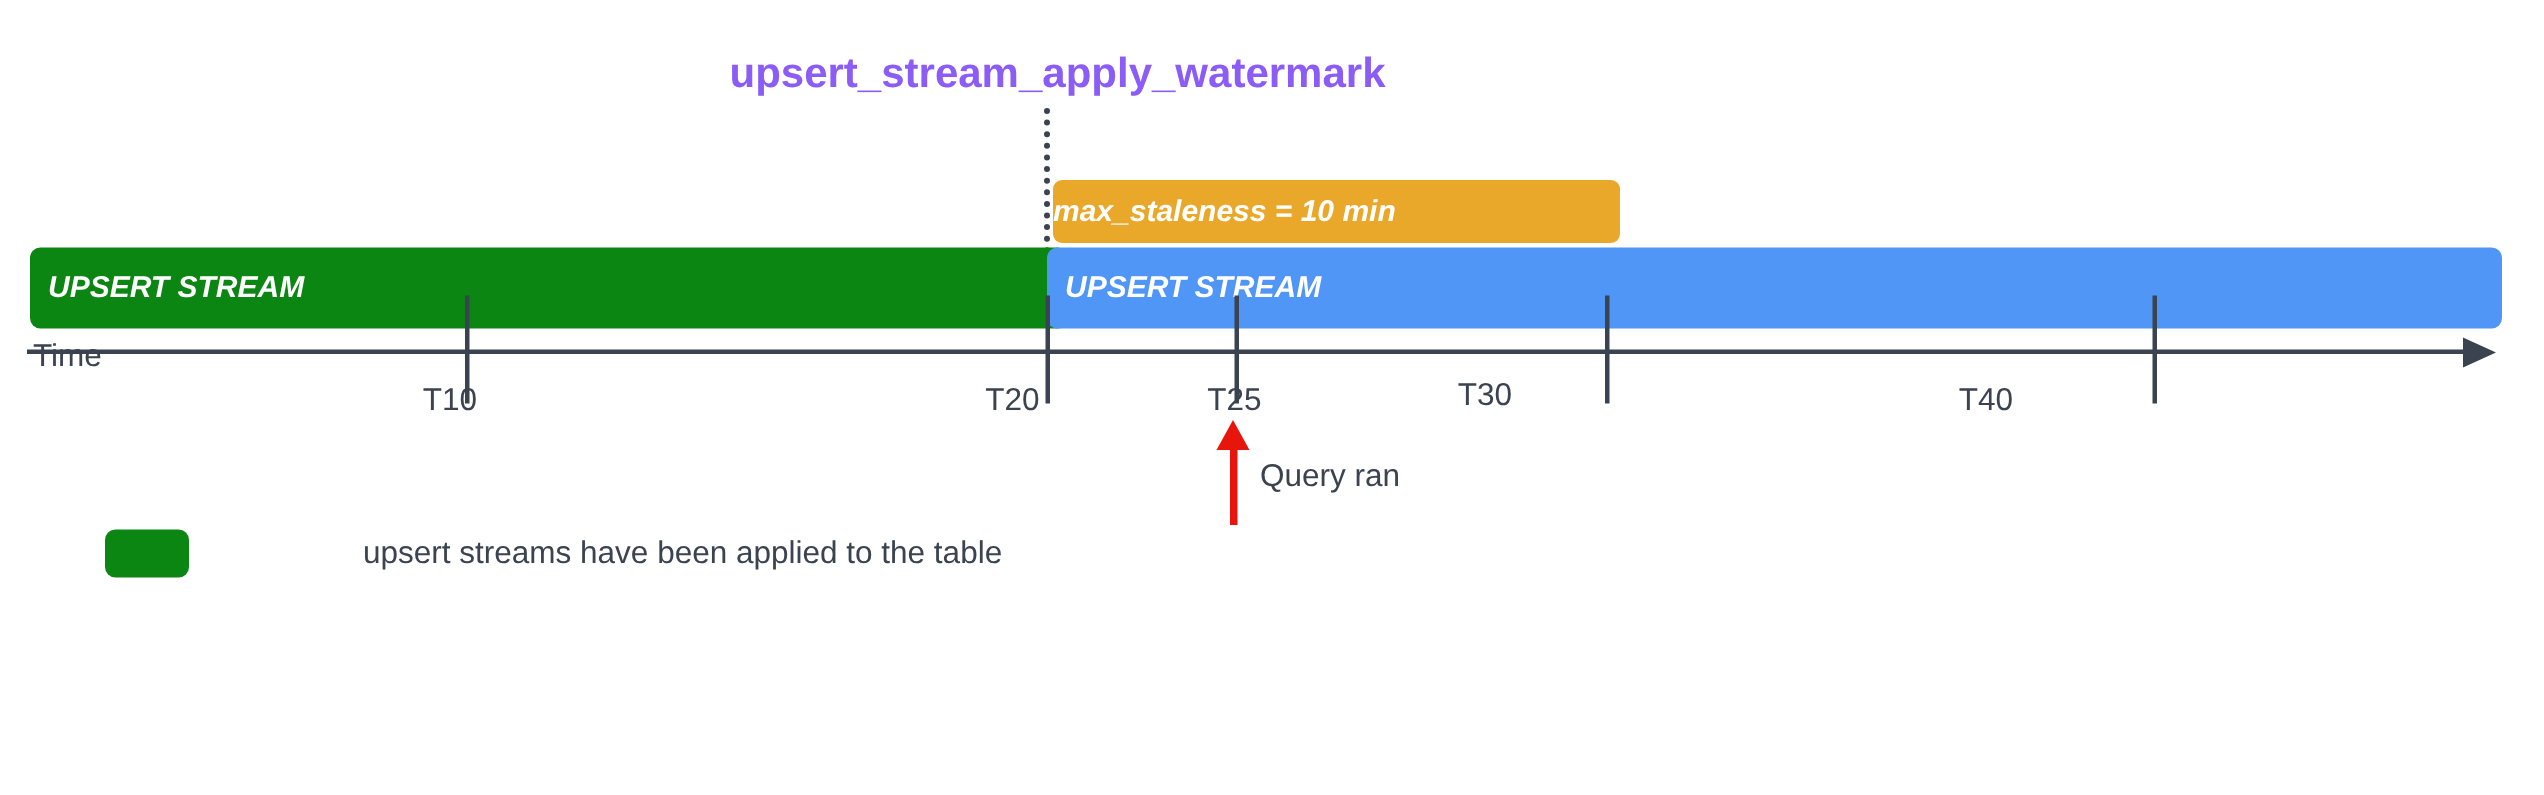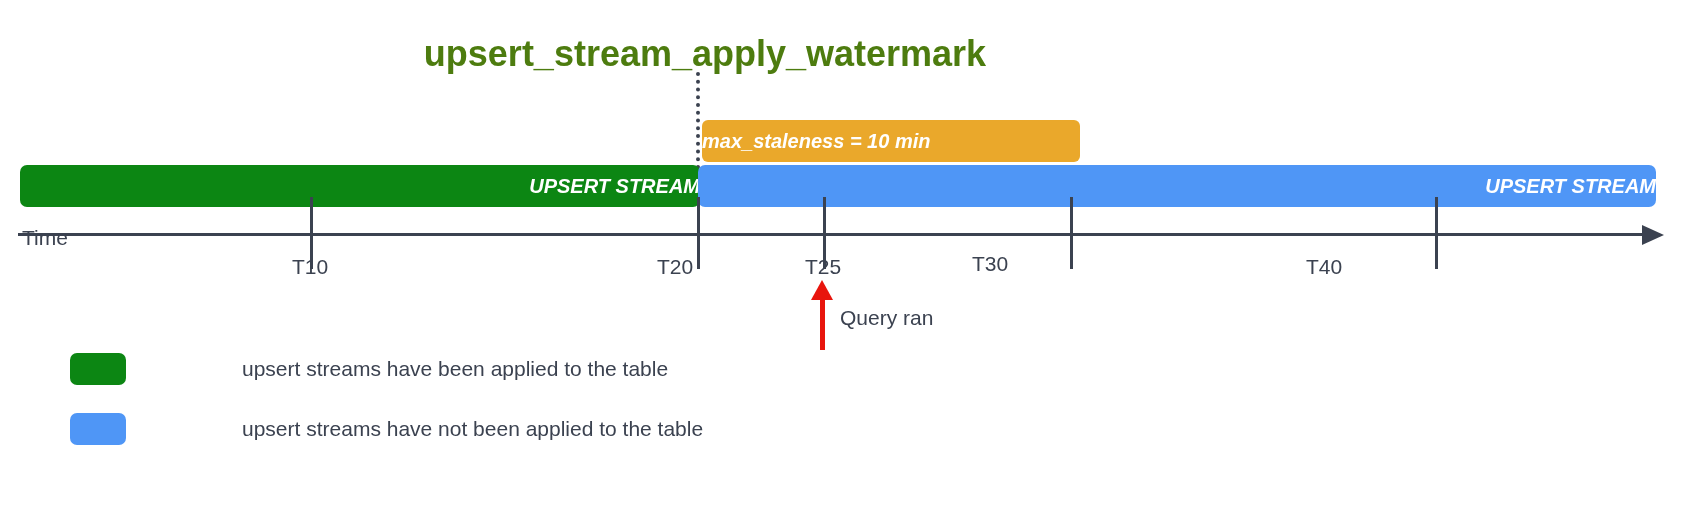--- a/index.html
+++ b/index.html
@@ -19,23 +19,23 @@
     overflow: hidden;
   }
 
   
   .title {
     position: absolute;
     left: 0;
     top: 33px;
     width: 1410px;
     text-align: center;
-    font-size: 36px;
+    font-size: 28px;
     font-weight: bold;
-    color: #4d7c0f;
+    color: #8b5cf6;
     letter-spacing: 0px;
     white-space: nowrap;
   }
 
   
   .watermark-line {
     position: absolute;
     left: 696px;
     top: 72px;
     width: 0;
@@ -60,25 +60,26 @@
     font-size: 20px;
     font-weight: bold;
     font-style: italic;
     color: #ffffff;
     white-space: nowrap;
   }
 
   
   .bar {
     position: absolute;
-    height: 42px;
+    height: 54px;
     border-radius: 7px;
     display: flex;
     align-items: center;
-    justify-content: flex-end;
+    justify-content: flex-start;
+    padding-left: 12px;
   }
   .bar-applied {
     left: 20px;
     top: 165px;
     width: 680px;
     background: #0c8613;
   }
   .bar-not-applied {
     left: 698px;
     top: 165px;
@@ -214,33 +215,29 @@
   <div class="axis-arrow"></div>
 
   <div class="axis-name">Time</div>
 
   <div class="tick" style="left:310px"></div>
   <div class="tick" style="left:697px"></div>
   <div class="tick" style="left:823px"></div>
   <div class="tick" style="left:1070px"></div>
   <div class="tick" style="left:1435px"></div>
 
-  <div class="tick-label" style="left:310px">T10</div>
+  <div class="tick-label" style="left:300px">T10</div>
   <div class="tick-label" style="left:675px">T20</div>
   <div class="tick-label" style="left:823px">T25</div>
   <div class="tick-label" style="left:990px;top:252px">T30</div>
   <div class="tick-label" style="left:1324px">T40</div>
 
   <div class="query-arrow-head"></div>
   <div class="query-arrow-shaft"></div>
   <div class="query-label">Query ran</div>
 
   <div class="legend-row legend-row-1">
     <span class="legend-swatch legend-swatch-green"></span>
     <span class="legend-text">upsert streams have been applied to the table</span>
   </div>
 
-  <div class="legend-row legend-row-2">
-    <span class="legend-swatch legend-swatch-blue"></span>
-    <span class="legend-text">upsert streams have not been applied to the table</span>
-  </div>
 
 </div>
 
 </body></html>

